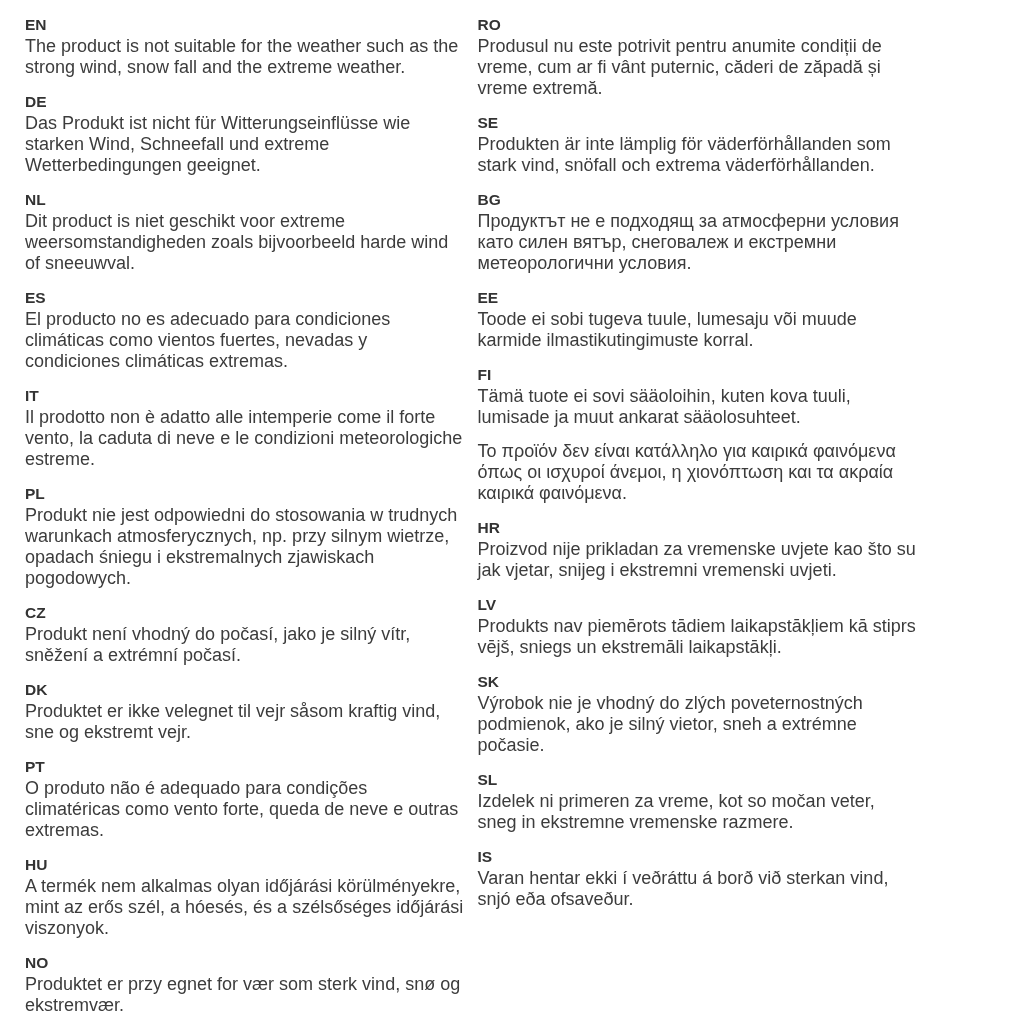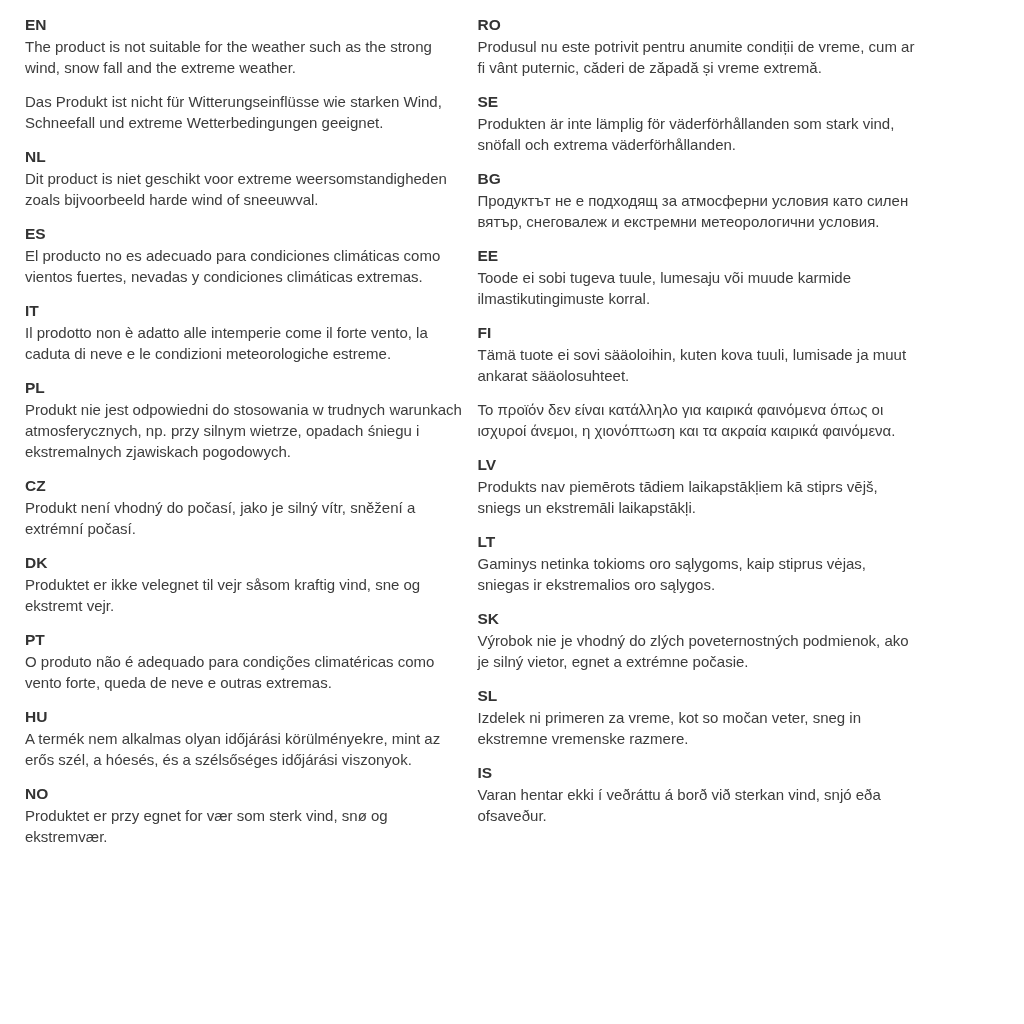--- a/index.html
+++ b/index.html
@@ -32,35 +32,36 @@
   }
   .lang-code {
     font-weight: bold;
     font-size: 15.5px;
     line-height: 21px;
     margin: 0 0 1px 0;
     color: #333333;
   }
   .lang-text {
     margin: 0;
-    font-size: 15px;
+    font-size: 18px;
     line-height: 21px;
     color: #3c3c3c;
   }
 </style>
 </head>
 <body>
 
 <div class="page">
   <div class="column">
       <div class="entry">
         <div class="lang-code">EN</div>
         <p class="lang-text">The product is not suitable for the weather such as the strong wind, snow fall and the extreme weather.</p>
       </div>
       <div class="entry">
+        <div class="lang-code">DE</div>
         <p class="lang-text">Das Produkt ist nicht für Witterungseinflüsse wie starken Wind, Schneefall und extreme Wetterbedingungen geeignet.</p>
       </div>
       <div class="entry">
         <div class="lang-code">NL</div>
         <p class="lang-text">Dit product is niet geschikt voor extreme weersomstandigheden zoals bijvoorbeeld harde wind of sneeuwval.</p>
       </div>
       <div class="entry">
         <div class="lang-code">ES</div>
         <p class="lang-text">El producto no es adecuado para condiciones climáticas como vientos fuertes, nevadas y condiciones climáticas extremas.</p>
       </div>
@@ -111,30 +112,30 @@
         <p class="lang-text">Toode ei sobi tugeva tuule, lumesaju või muude karmide ilmastikutingimuste korral.</p>
       </div>
       <div class="entry">
         <div class="lang-code">FI</div>
         <p class="lang-text">Tämä tuote ei sovi sääoloihin, kuten kova tuuli, lumisade ja muut ankarat sääolosuhteet.</p>
       </div>
       <div class="entry">
         <p class="lang-text">Το προϊόν δεν είναι κατάλληλο για καιρικά φαινόμενα όπως οι ισχυροί άνεμοι, η χιονόπτωση και τα ακραία καιρικά φαινόμενα.</p>
       </div>
       <div class="entry">
+        <div class="lang-code">HR</div>
+        <p class="lang-text">Proizvod nije prikladan za vremenske uvjete kao što su jak vjetar, snijeg i ekstremni vremenski uvjeti.</p>
+      </div>
+      <div class="entry">
         <div class="lang-code">LV</div>
         <p class="lang-text">Produkts nav piemērots tādiem laikapstākļiem kā stiprs vējš, sniegs un ekstremāli laikapstākļi.</p>
       </div>
       <div class="entry">
-        <div class="lang-code">LT</div>
-        <p class="lang-text">Gaminys netinka tokioms oro sąlygoms, kaip stiprus vėjas, sniegas ir ekstremalios oro sąlygos.</p>
-      </div>
-      <div class="entry">
         <div class="lang-code">SK</div>
-        <p class="lang-text">Výrobok nie je vhodný do zlých poveternostných podmienok, ako je silný vietor, egnet a extrémne počasie.</p>
+        <p class="lang-text">Výrobok nie je vhodný do zlých poveternostných podmienok, ako je silný vietor, sneh a extrémne počasie.</p>
       </div>
       <div class="entry">
         <div class="lang-code">SL</div>
         <p class="lang-text">Izdelek ni primeren za vreme, kot so močan veter, sneg in ekstremne vremenske razmere.</p>
       </div>
       <div class="entry">
         <div class="lang-code">IS</div>
         <p class="lang-text">Varan hentar ekki í veðráttu á borð við sterkan vind, snjó eða ofsaveður.</p>
       </div>
     </div>

